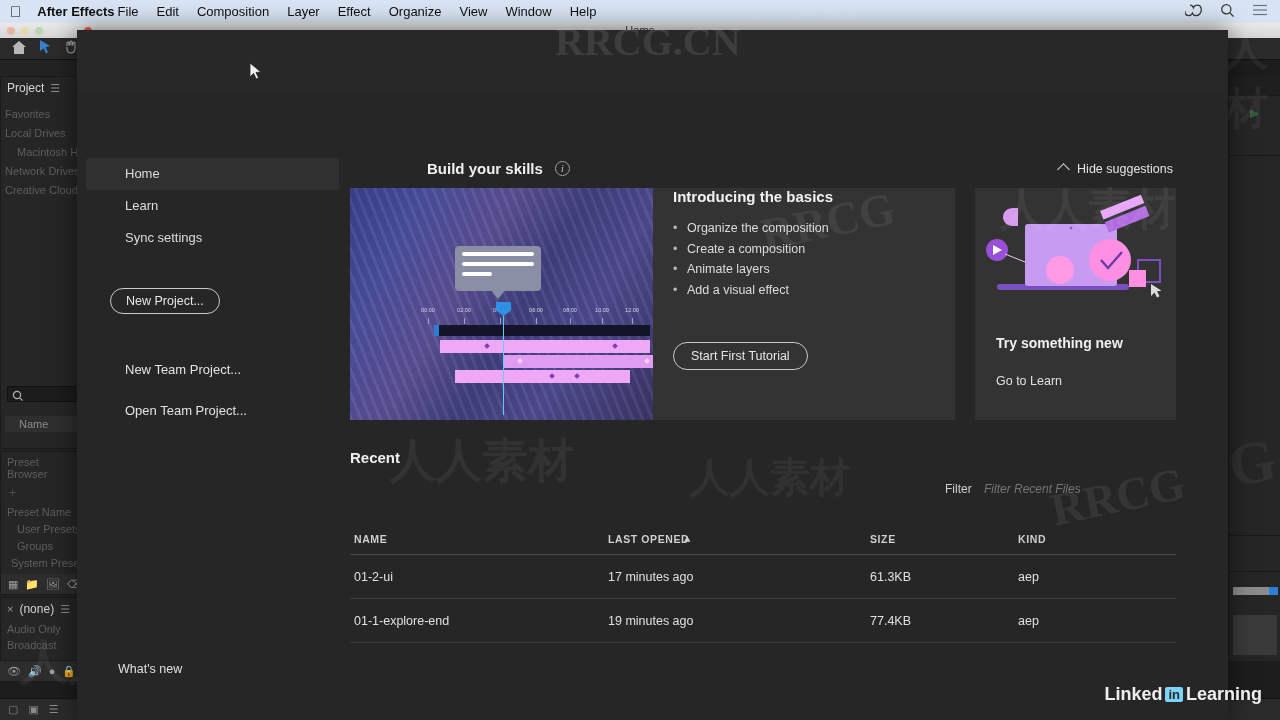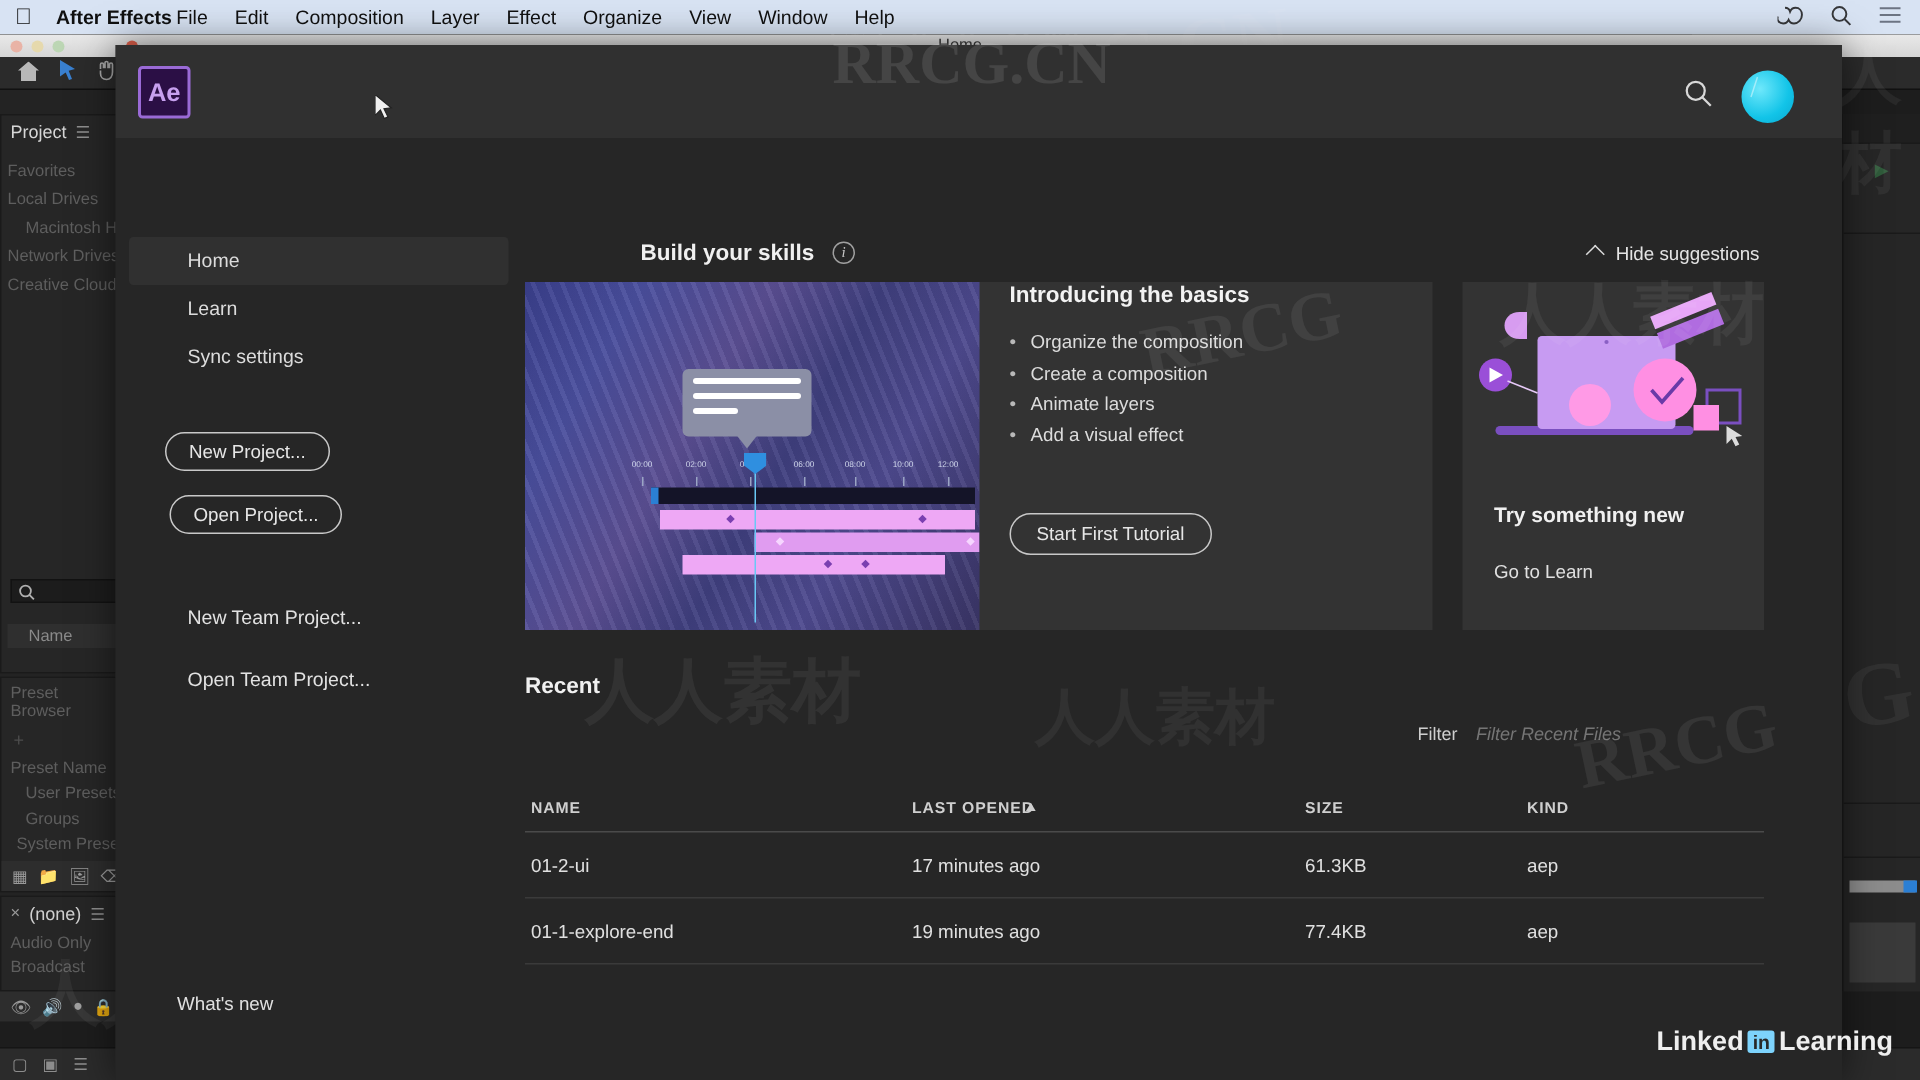--- a/index.html
+++ b/index.html
@@ -347,50 +347,37 @@
     </div>
   </div>
 
   <div class="wm serif" style="left:620px;top:10px;font-size:52px;transform:rotate(-8deg);">RRCG.CN</div>
   <div class="wm serif" style="left:1100px;top:440px;font-size:60px;transform:rotate(-10deg);">RRCG</div>
   <div class="wm" style="left:20px;top:630px;font-size:48px;">人人素材</div>
   <div class="wm" style="left:1180px;top:20px;font-size:44px;">人人素材</div>
 
   <div class="home">
 
-    <div class="home-top">
-      <div class="ae-logo">Ae</div>
-      <div class="home-search">
-        <svg width="20" height="20" viewBox="0 0 20 20">
-            <circle cx="8.5" cy="8.5" r="6" fill="none" stroke="#d8d8d8" stroke-width="1.5"></circle>
-            <line x1="13" y1="13" x2="18.5" y2="18.5" stroke="#d8d8d8" stroke-width="1.5"></line>
-          </svg>
-      </div>
-      <div class="home-avatar"></div>
-    </div>
 
     <div class="home-body">
 
       <div class="side">
         <div style="padding-top:66px;">
           <div class="side-item active">
             <span>Home</span>
           </div>
           <div class="side-item">
             <span>Learn</span>
           </div>
           <div class="side-item">
             <span>Sync settings</span>
           </div>
         </div>
         <div style="padding-left:33px;padding-top:34px;">
           <div class="pill">New Project...</div>
-        </div>
-        <div style="padding-left:36px;padding-top:16px;">
-          <div class="pill">Open Project...</div>
         </div>
         <div style="padding-top:48px;">
           <div class="side-link">New Team Project...</div>
         </div>
         <div style="padding-top:26px;">
           <div class="side-link">Open Team Project...</div>
         </div>
       </div>
 
       <div class="main">

